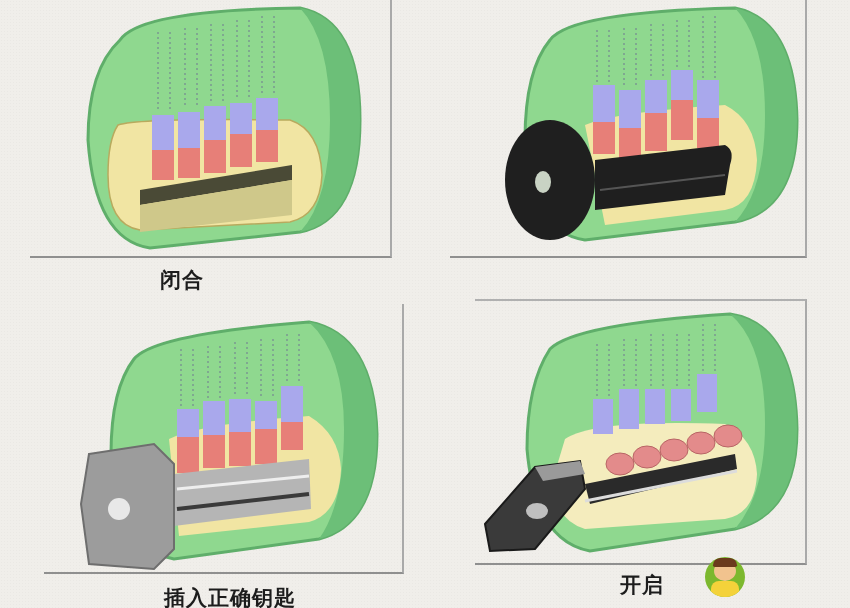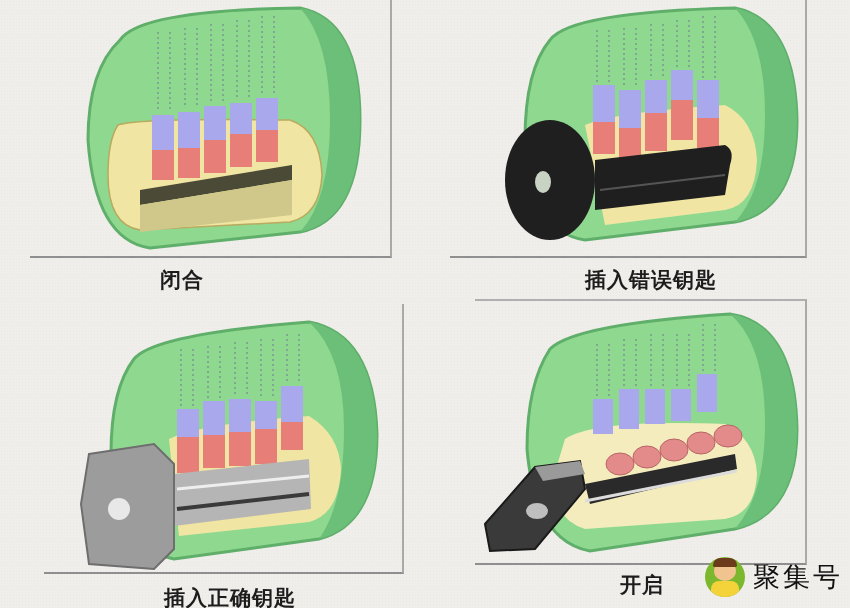--- a/index.html
+++ b/index.html
@@ -90,21 +90,20 @@
       <rect x="272" y="80" width="22" height="40" fill="#a9a8ec"></rect>
         <rect x="272" y="118" width="22" height="30" fill="#e77f78"></rect>
     </g>
     <g>
       <path d="M170,160 L300,145 Q310,150 305,165 L300,195 L170,210 Z" fill="#1f1f1f"></path>
       <path d="M175,190 L300,175" stroke="#555" stroke-width="2"></path>
       <ellipse cx="125" cy="180" rx="45" ry="60" fill="#1f1f1f"></ellipse>
       <ellipse cx="118" cy="182" rx="8" ry="11" fill="#c9d3c4"></ellipse>
     </g>
   </svg>
-  <div class="caption" style="left:160px;top:266px;">插入错误钥匙</div>
 </div>
 
 <div class="panel" style="left:9px;top:304px;width:425px;height:304px;">
   <div class="frame" style="left:35px;top:0;width:358px;height:268px;"></div>
   <svg width="425" height="304">
     <path d="M125,55 Q145,30 300,18 Q365,30 368,130 Q368,220 310,235 L165,255 Q108,245 102,150 Q102,85 125,55 Z" fill="#8fd88f" stroke="#5fae6a" stroke-width="3"></path>
     <path d="M300,18 Q365,30 368,130 Q368,220 310,235 Q335,200 335,125 Q335,50 300,18 Z" fill="#6cbf78"></path>
     <path d="M160,135 Q190,120 300,112 Q330,130 332,165 Q330,210 300,218 L170,232 Z" fill="#f1e5a3"></path>
     <g fill="none" stroke="#7fa890" stroke-width="2" stroke-dasharray="2,3">
       <path d="M172,45 v60"></path>
@@ -183,14 +182,13 @@
   </svg>
   <div class="caption" style="left:195px;top:282px;">开启</div>
 </div>
 
 <div class="watermark">
   <div class="wm-badge">
     <div class="wm-body"></div>
     <div class="wm-face"></div>
     <div class="wm-hair"></div>
   </div>
-  <div class="wm-text">聚集号</div>
 </div>
 
 </body></html>

